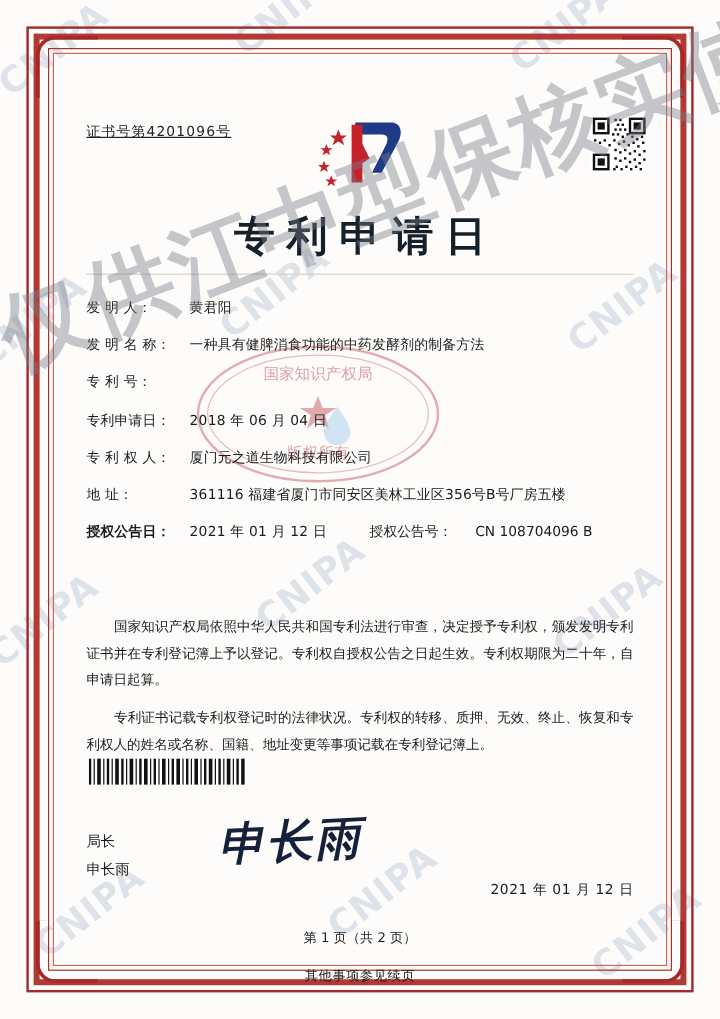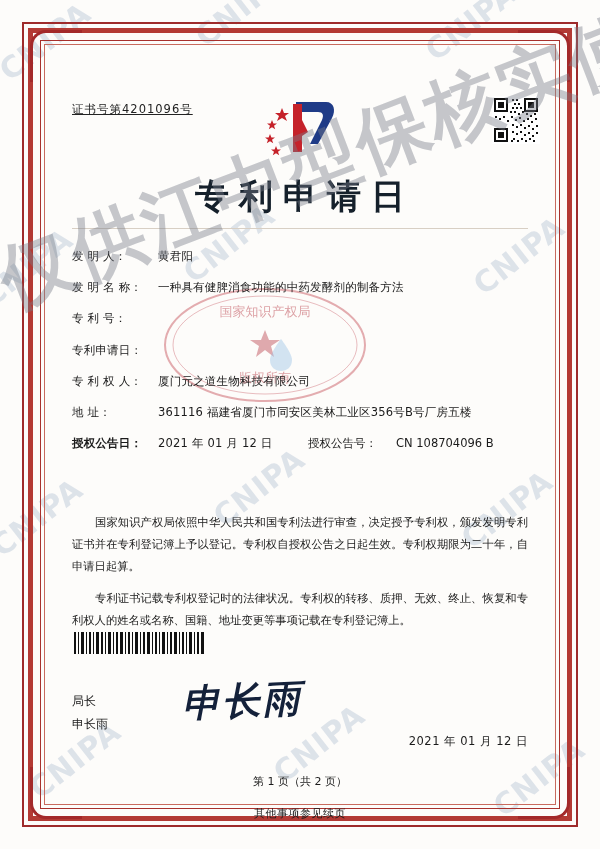--- a/index.html
+++ b/index.html
@@ -393,20 +393,21 @@
       <div class="flabel">发 明 名 称：</div>
       <div class="fvalue">一种具有健脾消食功能的中药发酵剂的制备方法</div>
     </div>
 
     <div class="frow">
       <div class="flabel">专  利  号：</div>
     </div>
 
     <div class="frow">
       <div class="flabel">专利申请日：</div>
+      <div class="fvalue">2018 年 06 月 04 日</div>
     </div>
 
     <div class="frow">
       <div class="flabel">专 利 权 人：</div>
       <div class="fvalue">厦门元之道生物科技有限公司</div>
     </div>
 
     <div class="frow">
       <div class="flabel">地      址：</div>
       <div class="fvalue">361116  福建省厦门市同安区美林工业区356号B号厂房五楼</div>

